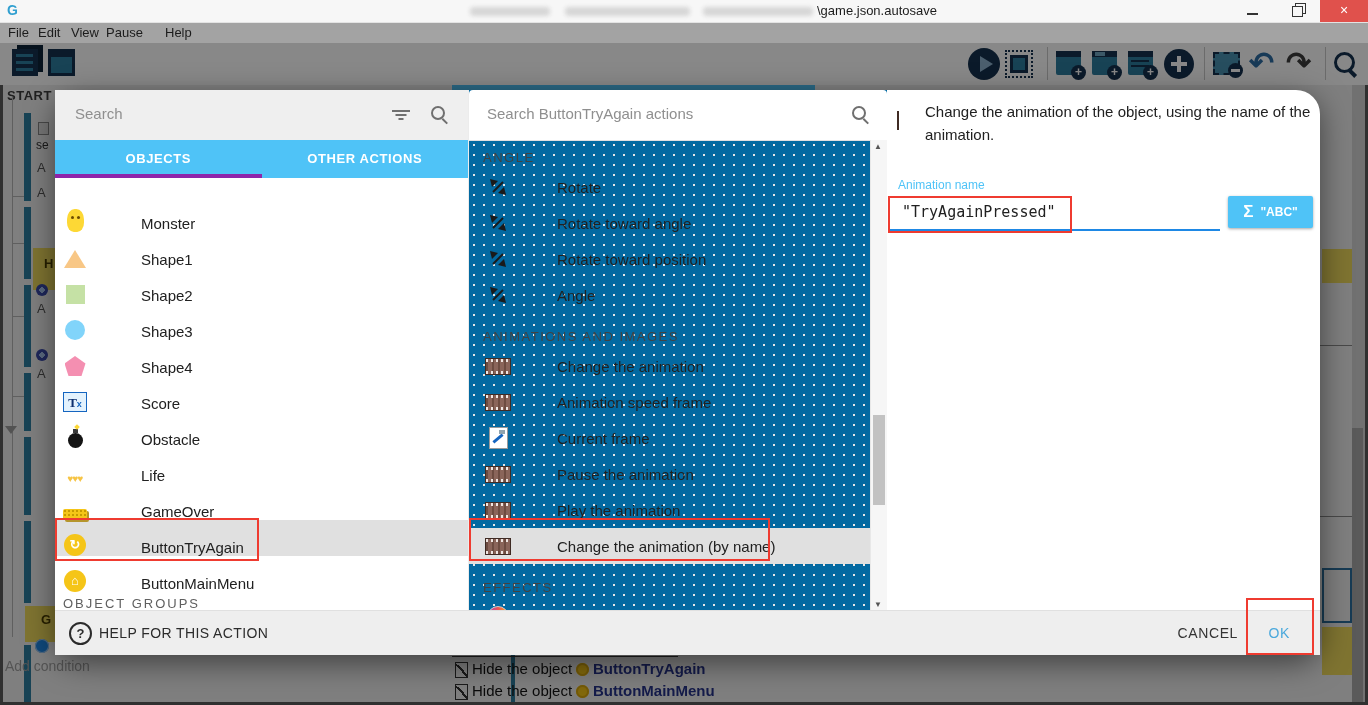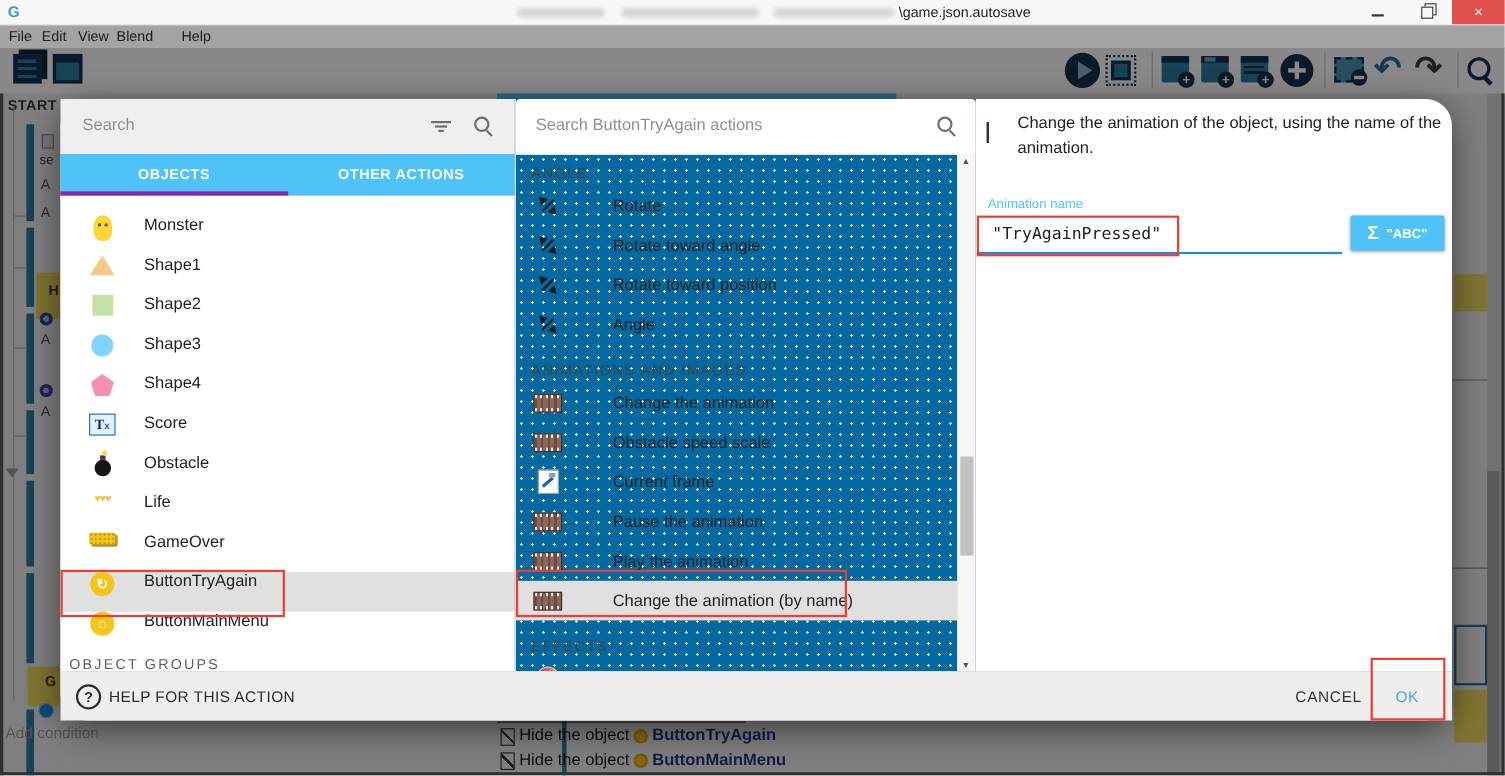--- a/index.html
+++ b/index.html
@@ -102,21 +102,21 @@
   .filter-icon i:nth-child(1){top:0;width:18px;}
   .filter-icon i:nth-child(2){top:4px;width:11px;}
   .filter-icon i:nth-child(3){top:8px;width:5px;}
   .mag{position:absolute;width:20px;height:20px;}
   .mag::before{content:"";position:absolute;left:1px;top:1px;width:10px;height:10px;border:2px solid #6f6f6f;border-radius:50%;}
   .mag::after{content:"";position:absolute;left:13px;top:13px;width:7px;height:2px;background:#6f6f6f;transform:rotate(45deg);transform-origin:0 0;}
   #obj-tabs{position:absolute;left:0;top:50px;width:100%;height:38px;background:#4fc3f7;display:flex;}
   .tab{flex:1;text-align:center;line-height:38px;color:#fff;font-size:13px;font-weight:bold;letter-spacing:0.6px;position:relative;}
   .tab.active::after{content:"";position:absolute;left:0;bottom:0;width:100%;height:4px;background:#8e24aa;}
   #obj-list{position:absolute;left:0;top:88px;right:0;bottom:0;padding-top:18px;overflow:hidden;background:#fff;}
-  .orow{height:36px;display:flex;align-items:flex-start;padding-left:25px;}
+  .orow{height:36px;display:flex;align-items:flex-end;padding-left:7px;gap:28px;}
   .orow.selected{background:#e0e0e0;}
   .oicon{width:26px;display:flex;justify-content:center;align-items:center;}
   .orow .lbl{margin-left:25px;font-size:15px;color:#212121;}
   #groups-header{padding:4px 0 0 8px;font-size:13px;color:#5f5f5f;letter-spacing:2px;}
 
   
   .ic-monster{width:17px;height:23px;background:#fdd835;border-radius:45% 45% 40% 40%;position:relative;}
   .ic-monster::before{content:"";position:absolute;left:4px;top:7px;width:3px;height:3px;border-radius:50%;
     background:#6d4c00;box-shadow:6px 0 0 #6d4c00;}
   .ic-tri{width:0;height:0;border-left:11px solid transparent;border-right:11px solid transparent;border-bottom:18px solid #f8c786;}
@@ -207,21 +207,21 @@
         <span class="sq2"></span>
         <span class="sq"></span>
       </div>
     <div id="btn-close">×</div>
   </div>
 
   <div id="menubar">
     <span class="menu-item" style="left:8px;">File</span>
     <span class="menu-item" style="left:38px;">Edit</span>
     <span class="menu-item" style="left:71px;">View</span>
-    <span class="menu-item" style="left:106px;">Blend</span>
+    <span class="menu-item" style="left:106px;">Pause</span>
     <span class="menu-item" style="left:165px;">Help</span>
   </div>
 
   <div id="bg">
     <div id="bg-toolbar">
       <div class="tbi tb-doc1" style="left:12px;"></div>
       <div class="tbi tb-doc2" style="left:48px;"></div>
       <div class="tbi tb-play" style="left:968px;"></div>
       <div class="tbi tb-chip" style="left:1010px;"></div>
       <div class="tb-sep" style="left:1047px;"></div>
@@ -448,21 +448,21 @@
         <div class="arow">
           <span class="aicon">
               <span class="ic-film"></span>
             </span>
           <span class="lbl">Change the animation</span>
           </div>
         <div class="arow">
           <span class="aicon">
               <span class="ic-film"></span>
             </span>
-          <span class="lbl">Obstacle speed scale</span>
+          <span class="lbl">Animation speed frame</span>
           </div>
         <div class="arow">
           <span class="aicon">
               <span class="ic-frame"></span>
             </span>
           <span class="lbl">Current frame</span>
           </div>
         <div class="arow">
           <span class="aicon">
               <span class="ic-film"></span>

